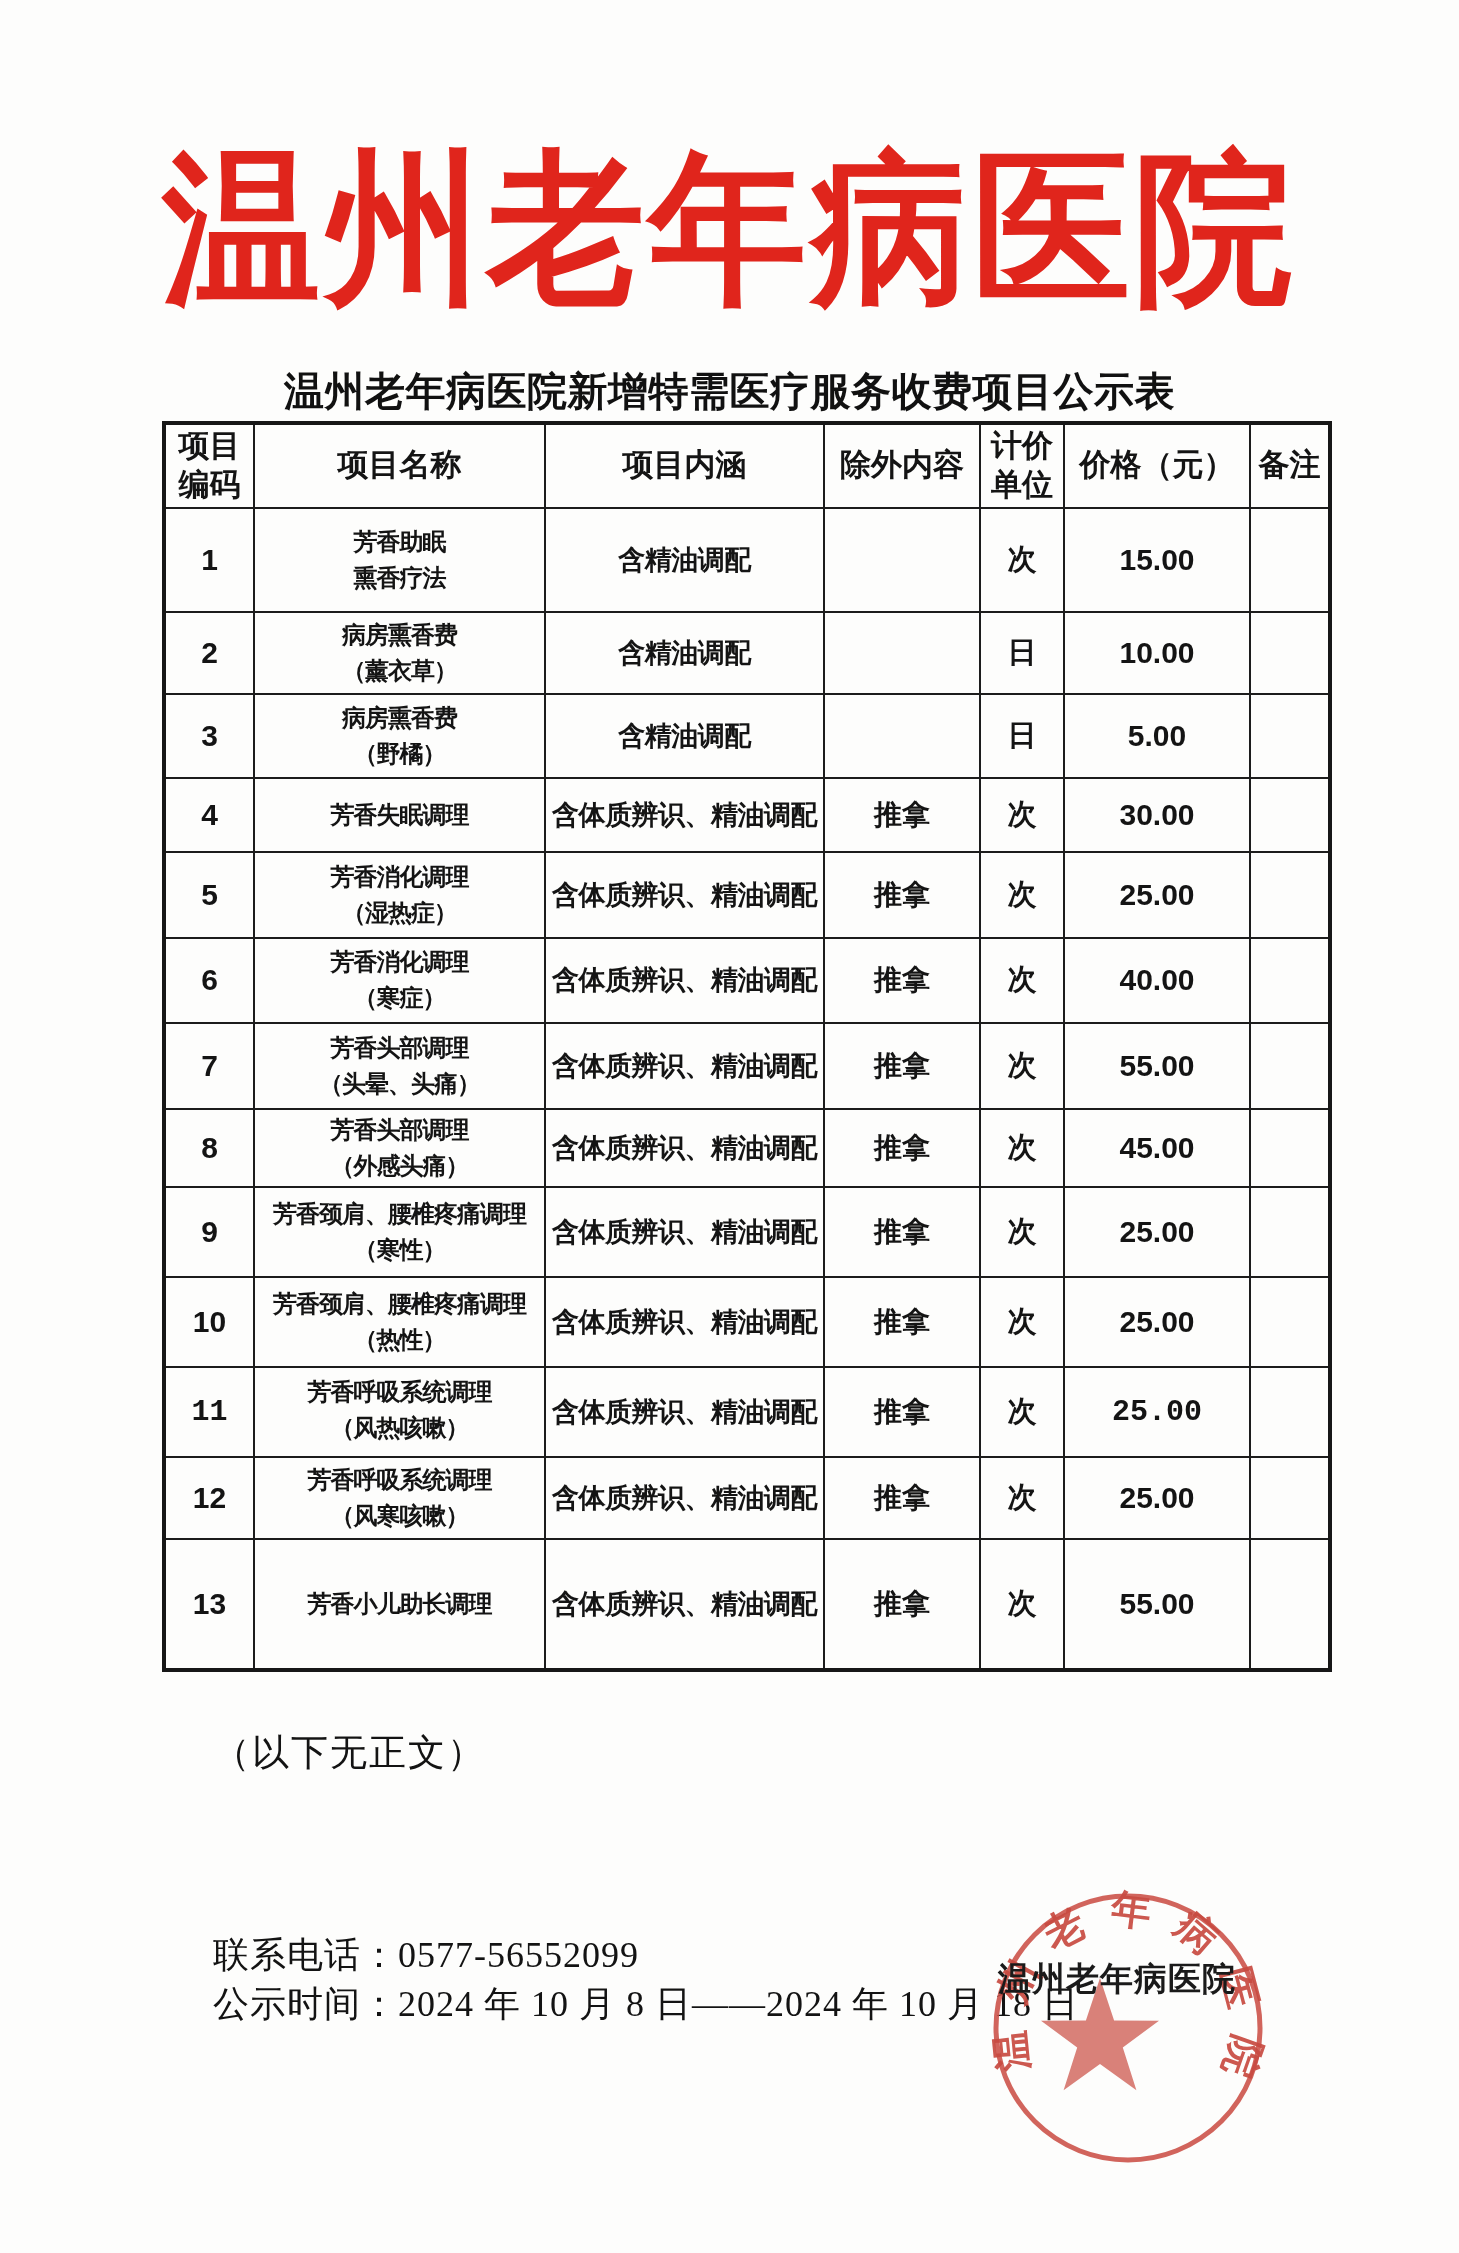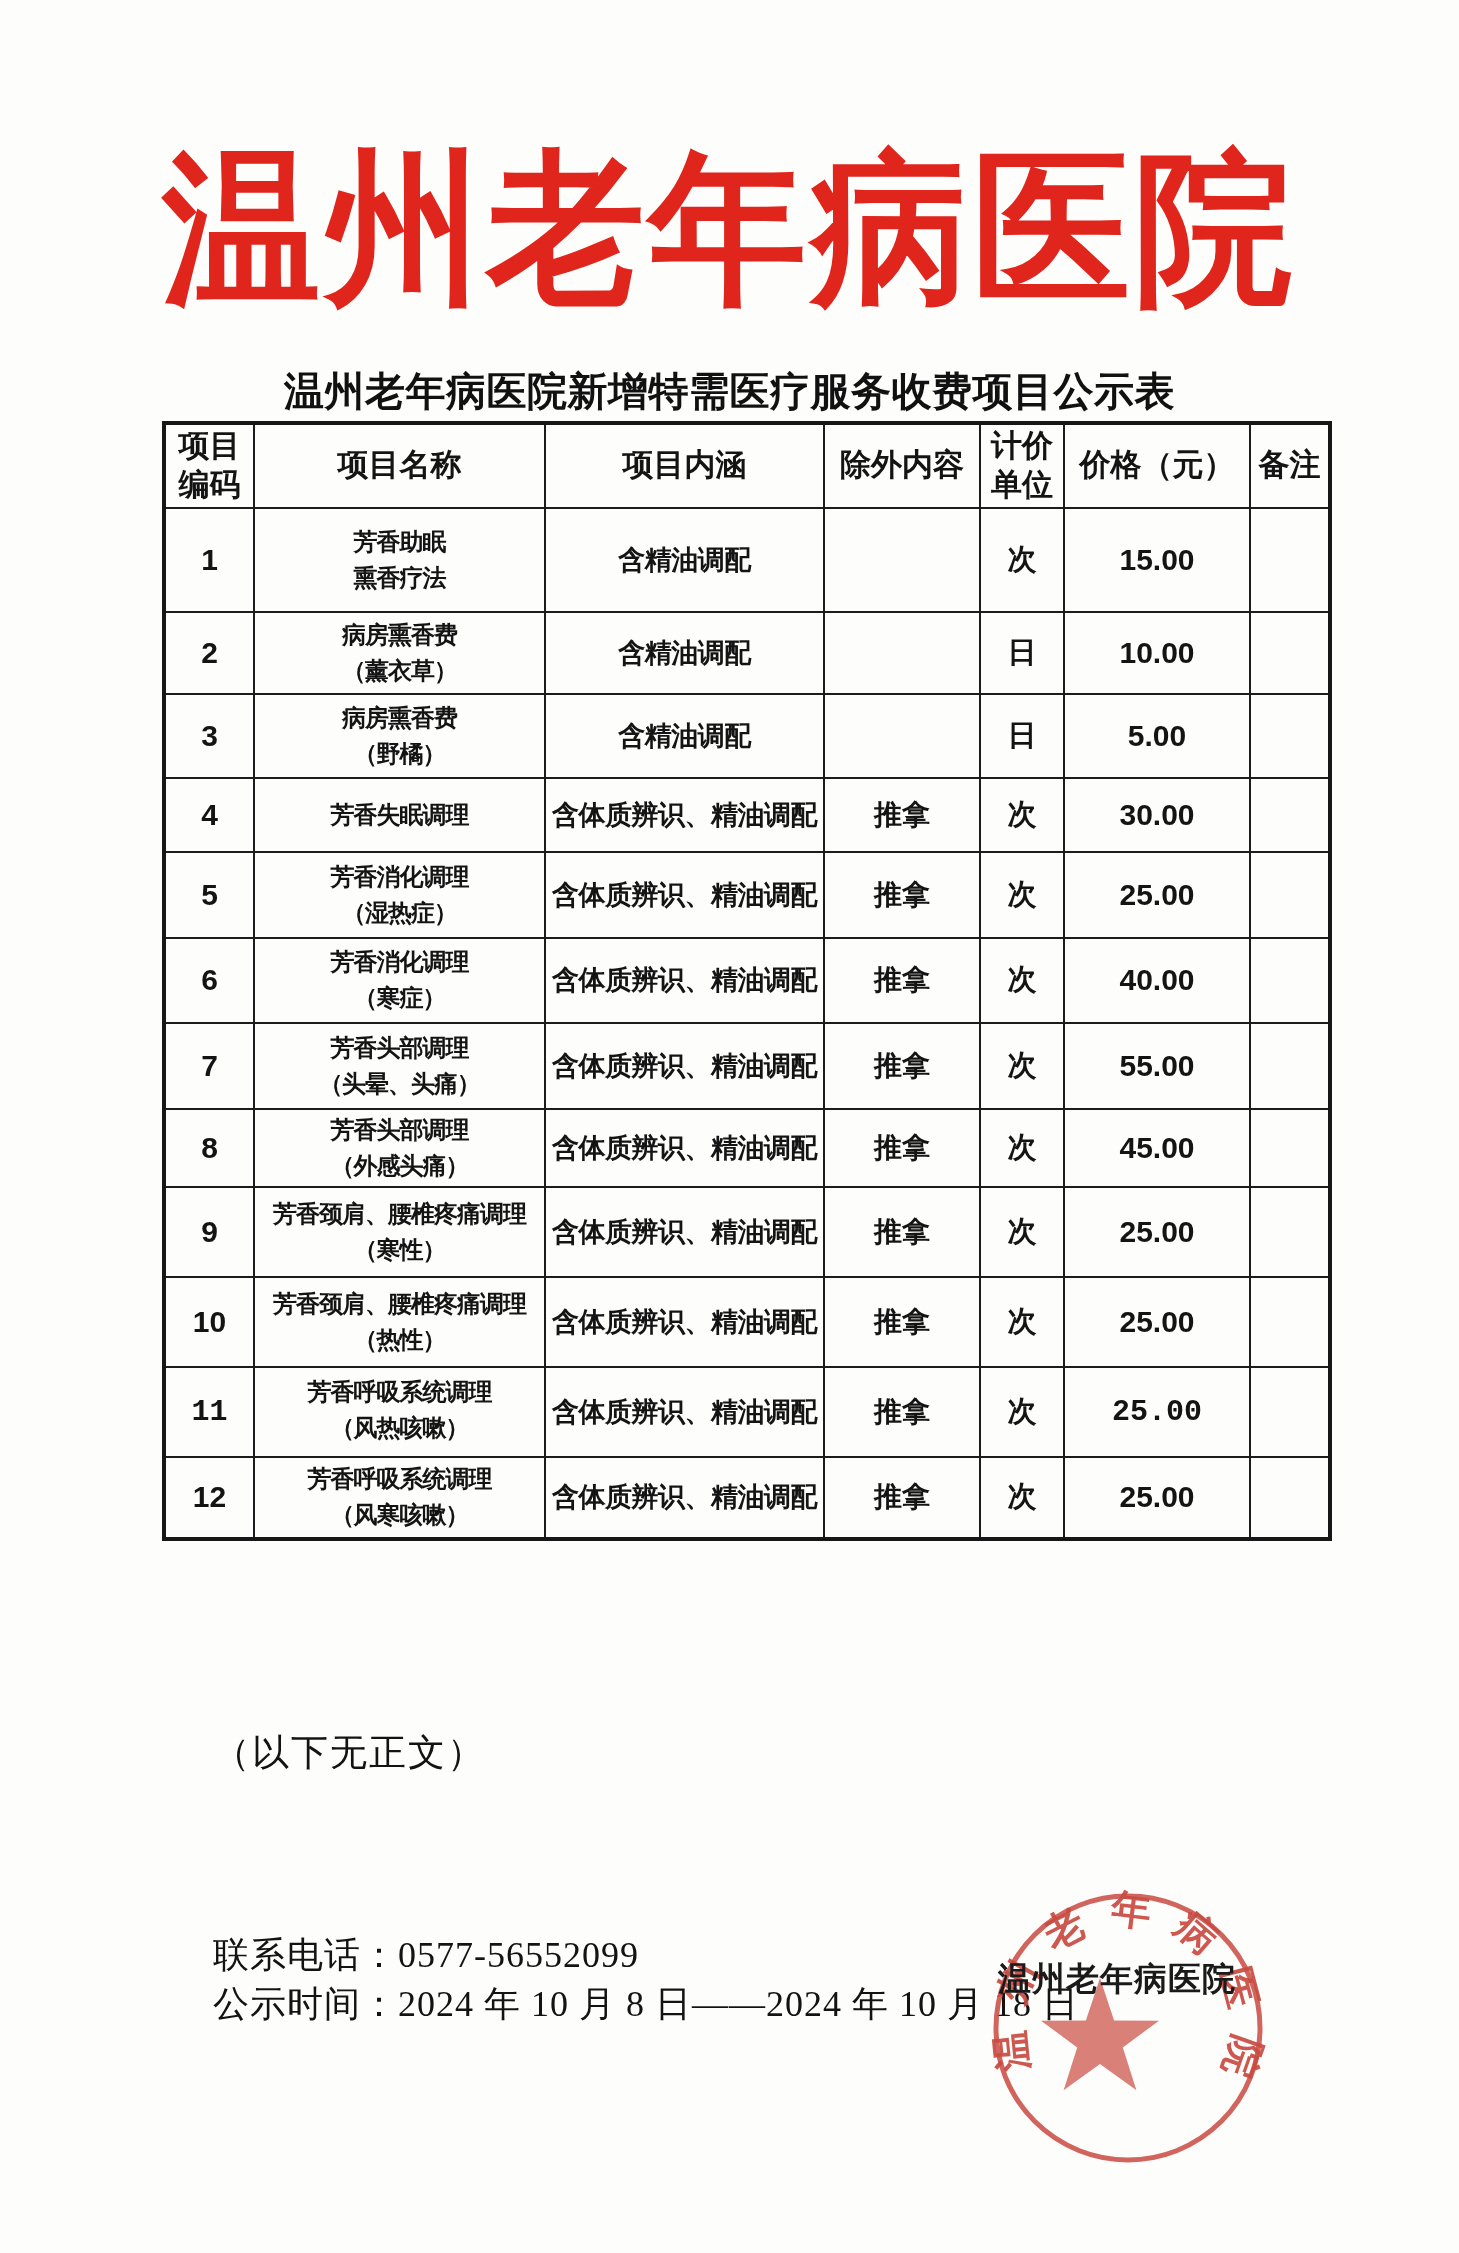--- a/index.html
+++ b/index.html
@@ -224,20 +224,29 @@
       <tr>
         <td class="c-code">12</td>
         <td class="c-name">芳香呼吸系统调理
 （风寒咳嗽）</td>
         <td class="c-cont">含体质辨识、精油调配</td>
         <td class="c-exc">推拿</td>
         <td class="c-unit">次</td>
         <td class="c-price">25.00</td>
         <td class="c-note"></td>
       </tr>
+      <tr>
+        <td class="c-code">13</td>
+        <td class="c-name">芳香小儿助长调理</td>
+        <td class="c-cont">含体质辨识、精油调配</td>
+        <td class="c-exc">推拿</td>
+        <td class="c-unit">次</td>
+        <td class="c-price">55.00</td>
+        <td class="c-note"></td>
+      </tr>
     </tbody>
   </table>
 
   <div class="footnote">（以下无正文）</div>
   <div class="period">公示时间：2024 年 10 月 8 日——2024 年 10 月 18 日</div>
   <div class="phone">联系电话：0577-56552099</div>
 
   <div class="stamp">
     <svg viewBox="0 0 290 290">
       <circle cx="143" cy="143" r="132" fill="none" stroke="#cb4f45" stroke-width="5" opacity="0.88"></circle>

